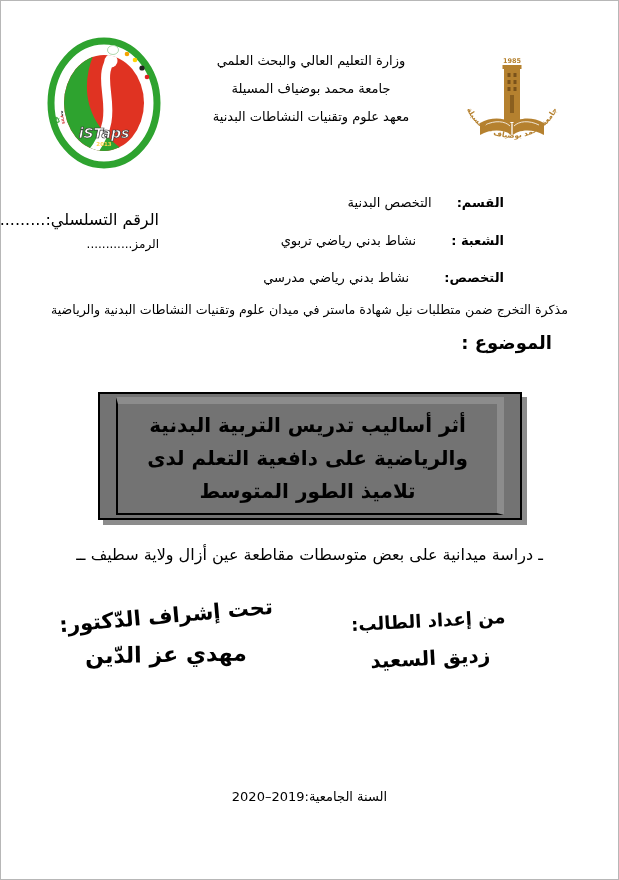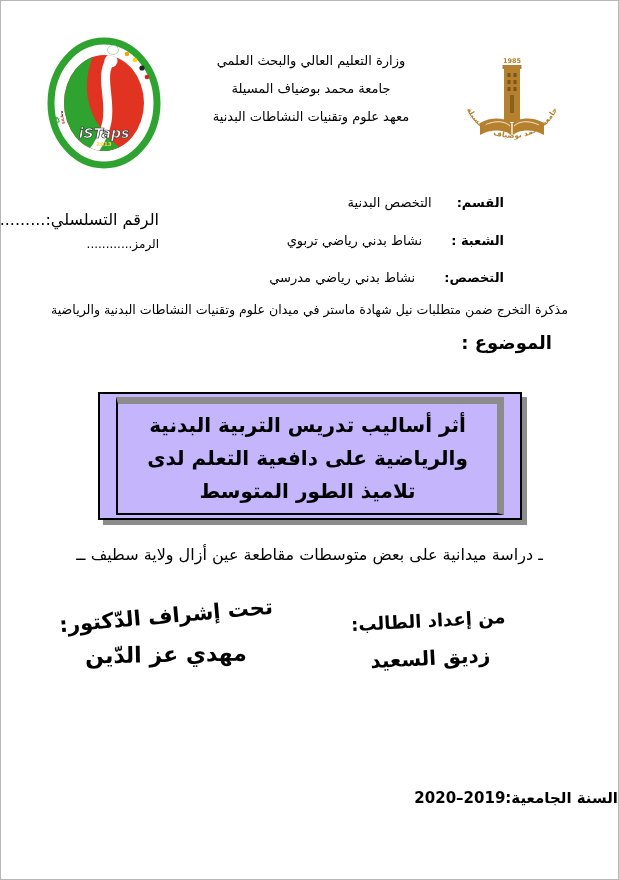--- a/index.html
+++ b/index.html
@@ -18,25 +18,25 @@
   
   .row{position:absolute;font-size:13px;white-space:nowrap;}
   .b{font-weight:bold;margin-left:25px;}
   .row-dept{top:194px;right:114px;}
   .row-serial{top:197px;right:459px;font-size:16px;margin-top:12px;}
   .row-branch{top:232px;right:114px;}
   .row-code{top:236px;right:459px;font-size:12px;}
   .row-spec{top:269px;right:114px;}
   .row-note{top:301px;left:0;right:0;text-align:center;font-size:12.6px;}
   .row-subject{top:331px;right:66px;font-weight:bold;font-size:18px;}
-  .val{margin-right:4px;}
+  .val{margin-right:10px;}
   
   .tbox-outer{
     position:absolute;left:97px;top:391px;width:424px;height:128px;
-    box-sizing:border-box;border:2px solid #000;background:#c4b5fd;
+    box-sizing:border-box;border:2px solid #000;background:#737373;
     box-shadow:5px 5px 0 #8c8c8c;padding:3px 16px;
   }
   .tbox-inner{
     height:100%;box-sizing:border-box;
     border-style:solid;border-color:#8c8c8c #8c8c8c #000 #000;
     border-width:7px 7px 2px 2px;
     display:flex;flex-direction:column;justify-content:center;align-items:center;
     font-weight:bold;font-size:20px;line-height:33px;text-align:center;
   }
   .subtitle{
@@ -45,22 +45,22 @@
   }
   
   .sig{position:absolute;font-weight:bold;text-align:center;}
   .sig-student{right:112px;top:600px;transform:rotate(-3deg);}
   .sig-student .l1{font-size:18px;line-height:40px;}
   .sig-student .l2{font-size:20px;line-height:34px;}
   .sig-supervisor{left:58px;top:594px;}
   .sig-supervisor .l1{font-size:21px;line-height:42px;transform:rotate(-5deg);}
   .sig-supervisor .l2{font-size:22px;line-height:36px;transform:rotate(-1deg);}
   .footer-year{
-    position:absolute;top:788px;left:0;right:0;text-align:right;
-    font-weight:bold;font-size:15px;
+    position:absolute;top:788px;left:0;right:0;text-align:center;
+    font-weight:normal;font-size:13px;
   }
   svg text{font-family:"DejaVu Sans",sans-serif;}
 </style>
 </head>
 <body>
 
 <div class="page">
 
   <svg class="logo-left" viewBox="0 0 114 132">
     <defs>

